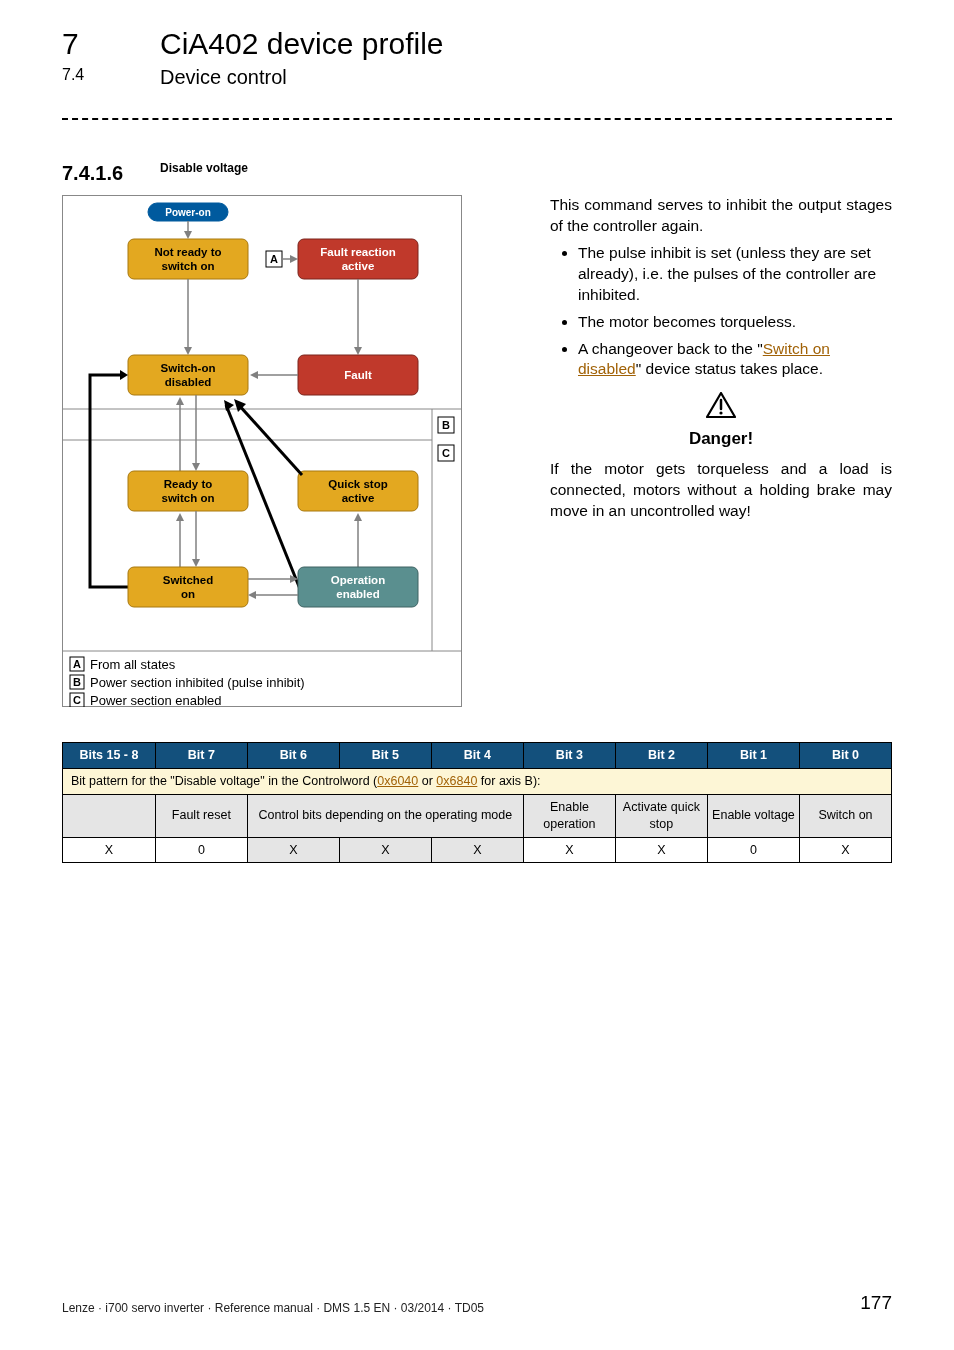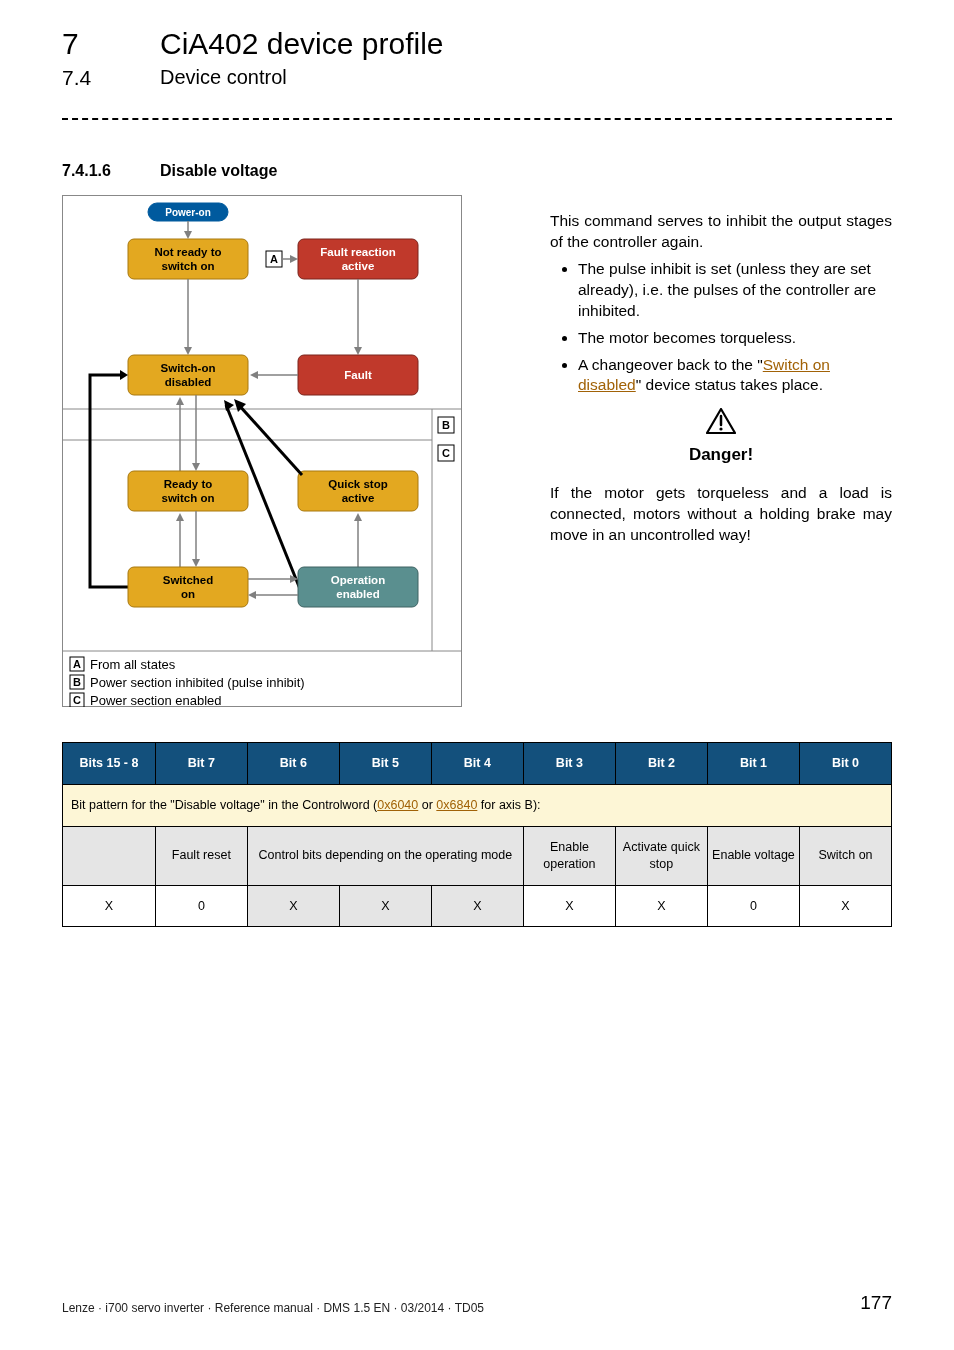--- a/index.html
+++ b/index.html
@@ -17,28 +17,28 @@
   .page {
     position: relative;
     width: 954px;
     height: 1350px;
     padding: 0 62px;
     box-sizing: border-box;
   }
   
   .hdr-num { position: absolute; left: 62px; top: 24px; font-size: 30px; font-weight: 400; }
   .hdr-title { position: absolute; left: 160px; top: 24px; font-size: 30px; font-weight: 400; }
-  .hdr-sub-num { position: absolute; left: 62px; top: 64px; font-size: 21px; }
+  .hdr-sub-num { position: absolute; left: 62px; top: 64px; font-size: 16px; }
   .hdr-sub-title { position: absolute; left: 160px; top: 64px; font-size: 20px; }
   .dashed-rule {
     position: absolute; left: 62px; right: 62px; top: 110px;
     border: none; border-top: 2px dashed #000; height: 0;
   }
-  .sec-num { position: absolute; left: 62px; top: 160px; font-weight: 700; font-size: 16px; }
-  .sec-title { position: absolute; left: 160px; top: 160px; font-weight: 700; font-size: 16px; }
+  .sec-num { position: absolute; left: 62px; top: 160px; font-weight: 700; font-size: 20px; }
+  .sec-title { position: absolute; left: 160px; top: 160px; font-weight: 700; font-size: 12px; }
 
   
   .cols { position: absolute; left: 62px; top: 195px; right: 62px; display: flex; gap: 20px; }
   .diagram-wrap { width: 468px; }
   .right-col { flex: 1; font-size: 15.5px; }
 
   
   svg.diagram { width: 400px; height: 512px; display: block; }
   .state-box text, .misc text { font-family: "Segoe UI", Arial, sans-serif; }
   .state-rect { fill: #fff; stroke: #000; stroke-width: 1; rx: 6; ry: 6; }
@@ -49,32 +49,32 @@
   .lbl-white { fill: #fff; font-size: 11.5px; font-weight: 700; }
   .lbl-dark { fill: #000; font-size: 11.5px; font-weight: 700; }
   .arrow { stroke: #808080; stroke-width: 1.5; fill: none; }
   .arrow-dark { stroke: #000; stroke-width: 3; fill: none; }
   .arrowhead { fill: #808080; }
   .arrowhead-dark { fill: #000; }
   .tag { font-family: Arial, sans-serif; font-size: 11px; font-weight: 700; }
   .tag-box { fill: #fff; stroke: #000; stroke-width: 1; }
 
   
-  .right-col p { margin: 16px 0 6px 0; text-align: justify; }
+  .right-col p { margin: 0 0 6px 0; text-align: justify; }
   .right-col ul { margin: 4px 0 12px 0; padding-left: 28px; }
   .right-col li { margin-bottom: 6px; }
   a.link { color: #a16207; text-decoration: underline; }
   .danger-row { display: flex; align-items: center; gap: 10px; margin: 10px 0 8px 0; flex-direction: column; }
   .danger-row svg { flex: 0 0 auto; }
   .danger-row .lbl { font-weight: 700; font-size: 17px; }
 
   
   .bit-table-wrap { position: absolute; left: 62px; right: 62px; top: 742px; }
   table.bits { width: 100%; border-collapse: collapse; table-layout: fixed; }
-  table.bits th, table.bits td { border: 1px solid #000; font-size: 12.5px; padding: 12px 4px; text-align: center; vertical-align: middle; }
+  table.bits th, table.bits td { border: 1px solid #000; font-size: 12.5px; padding: 4px 4px; text-align: center; vertical-align: middle; }
   table.bits .caption { background: #fdf6d6; text-align: left; padding-left: 8px; font-weight: 400; }
   table.bits thead th { background: #13507c; color: #fff; font-weight: 700; }
   table.bits .row-desc td, table.bits .row-desc th { background: #e5e5e5; font-weight: 400; }
   table.bits col.c0 { width: 11.2%; }
   table.bits col.cx { width: 11.1%; }
 
   
   .footer { position: absolute; left: 62px; bottom: 34px; font-size: 12px; color: #222; }
   .pagenum { position: absolute; right: 62px; bottom: 34px; font-size: 19px; }
 </style>

